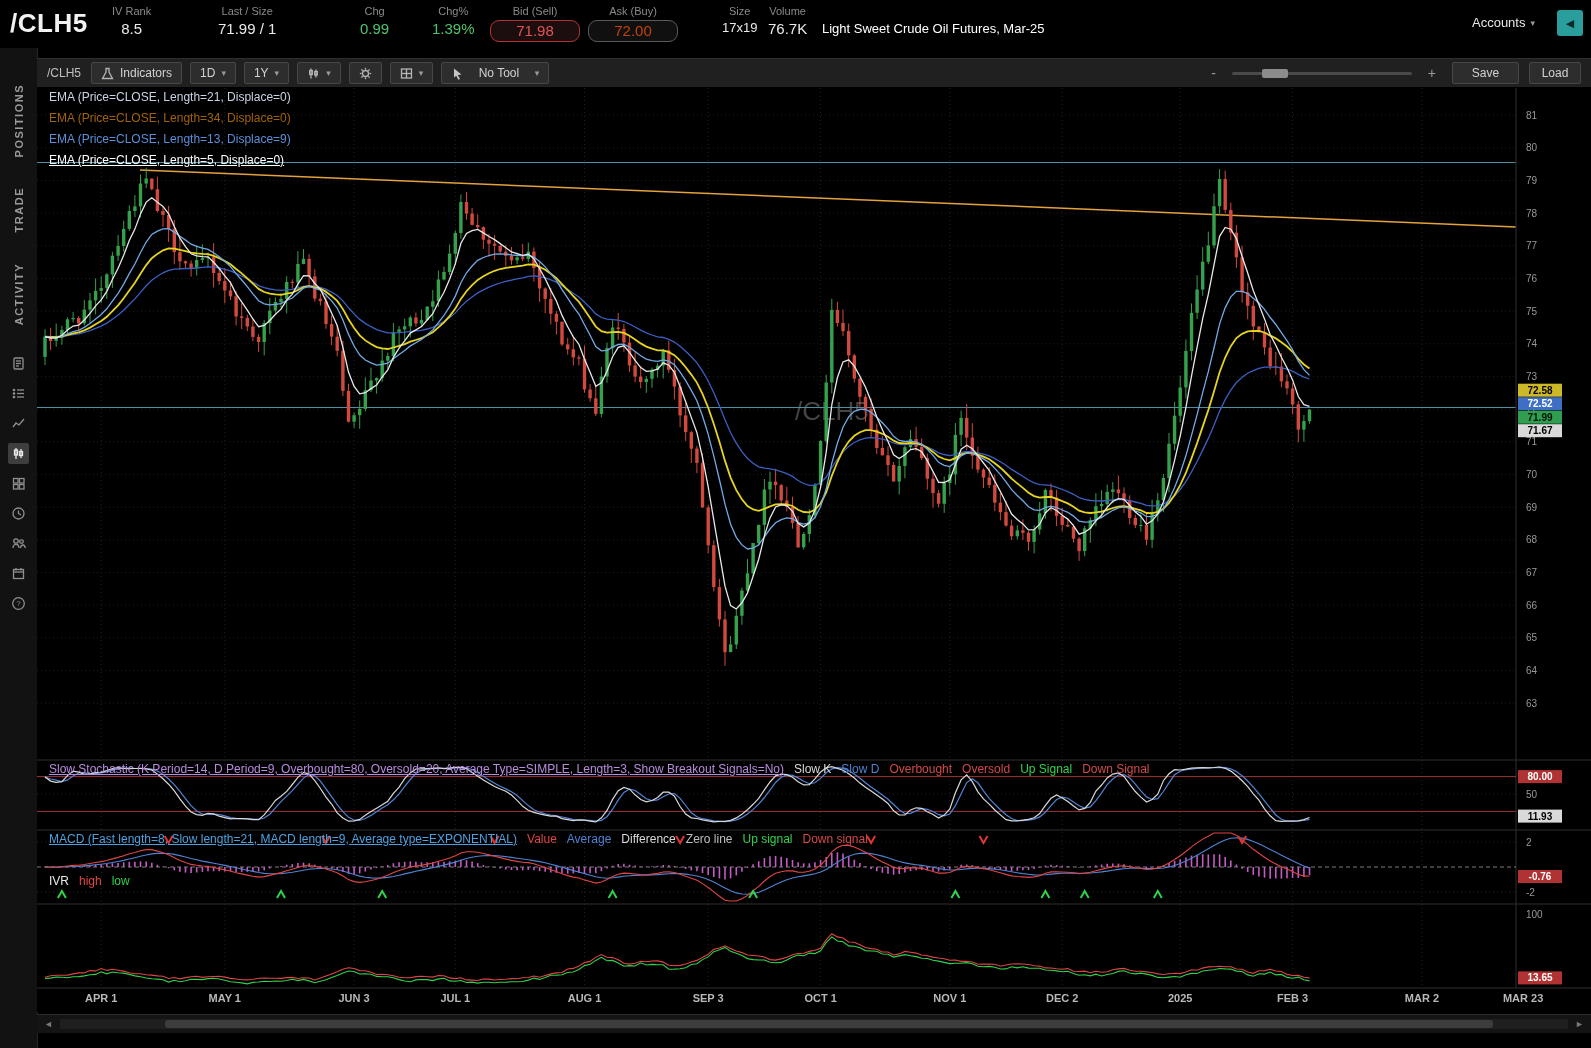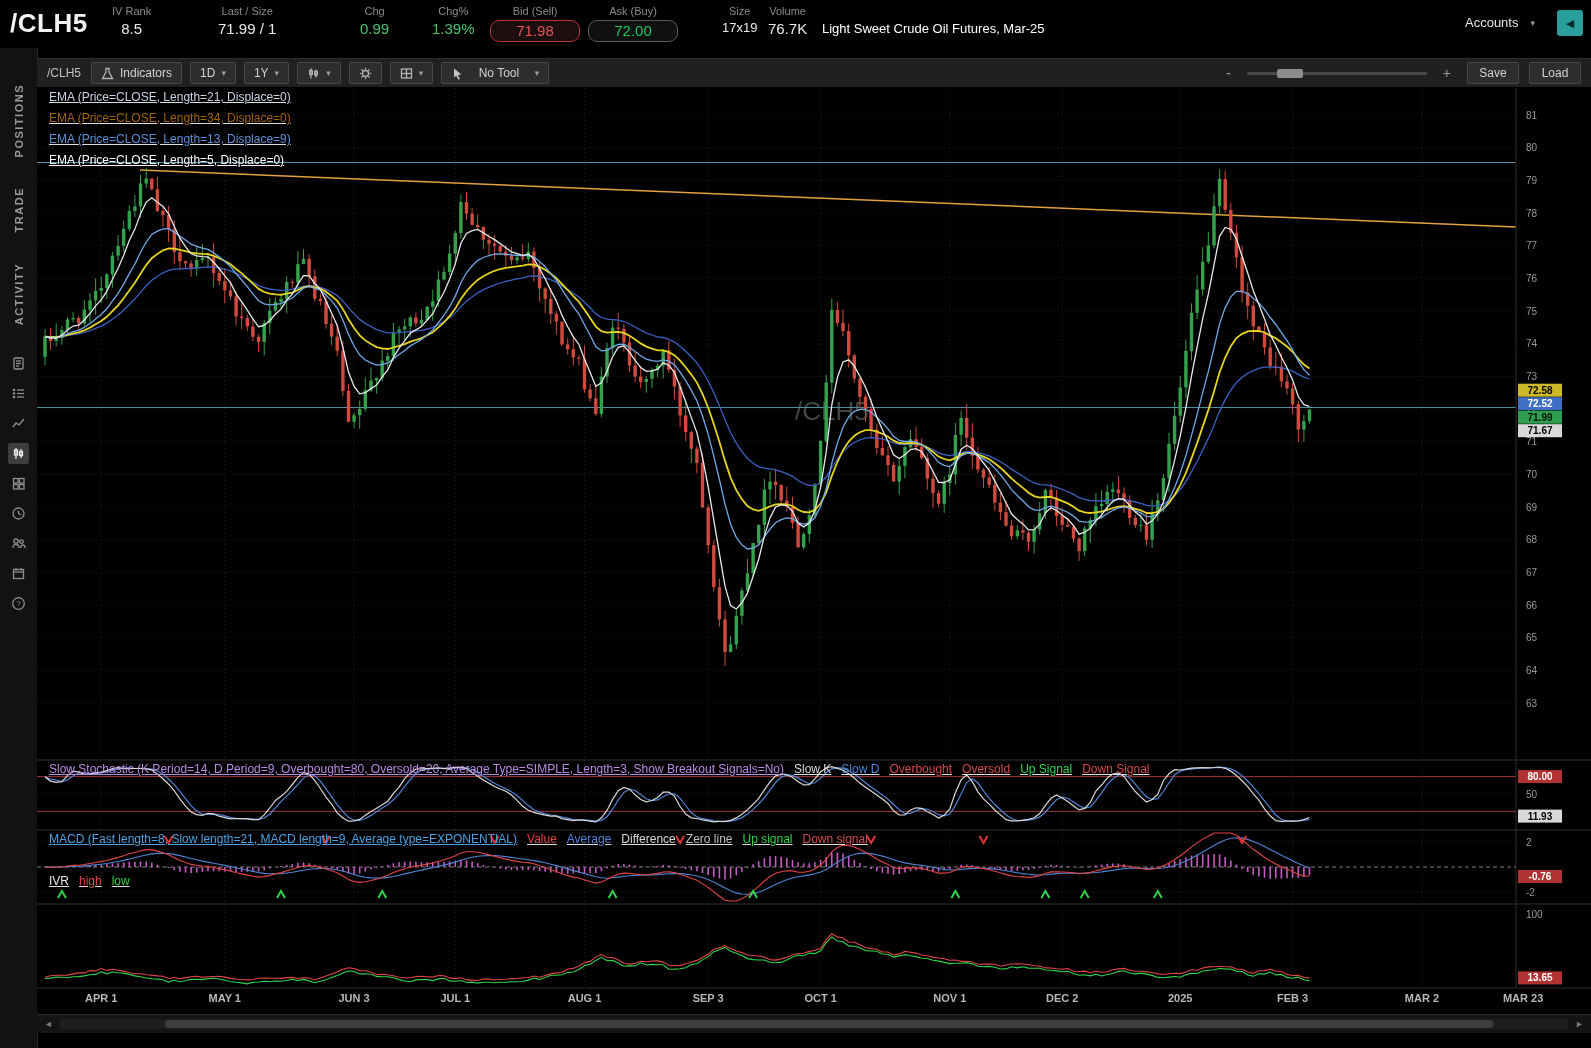--- a/index.html
+++ b/index.html
@@ -9,23 +9,23 @@
   
   .topbar{position:absolute;left:0;top:0;right:0;height:48px;background:#000;}
   .symbol{position:absolute;left:10px;top:8px;font-size:26px;font-weight:bold;color:#f2f2f2;letter-spacing:.5px;}
   .hf{position:absolute;top:5px;}
   .hl{display:block;font-size:11px;color:#8a8a8a;text-align:center;}
   .hv{display:block;font-size:15px;color:#e9e9e9;text-align:center;margin-top:3px;}
   .hv.sm{font-size:13px;}
   .green{color:#4fc26b !important;}
   .qbox{margin-top:3px;width:88px;height:20px;line-height:20px;text-align:center;font-size:15px;border-radius:9px;}
   .bidbox{border:1px solid #b23535;background:#1c0e0e;color:#e25454;}
-  .askbox{border:1px solid #5a5a5a;background:#101010;color:#22c55e;}
+  .askbox{border:1px solid #5a5a5a;background:#101010;color:#c2410c;}
   .desc{position:absolute;left:822px;top:21px;font-size:13px;color:#fff;}
-  .accounts{position:absolute;right:50px;top:14px;font-size:13px;color:#e6e6e6;cursor:pointer;background:none;border:none;font-family:inherit;display:flex;align-items:center;gap:12px;}
+  .accounts{position:absolute;right:50px;top:14px;font-size:13px;color:#e6e6e6;cursor:pointer;background:none;border:none;font-family:inherit;display:flex;align-items:center;gap:5px;}
   .collapse-btn{position:absolute;right:8px;top:10px;width:26px;height:26px;background:#2a9d9d;border:none;border-radius:3px;color:#062b2b;font-size:11px;cursor:pointer;}
 
   
   .rail{position:absolute;left:0;top:48px;bottom:0;width:37px;background:#121212;border-right:1px solid #242424;display:flex;flex-direction:column;align-items:center;}
   .vtab{writing-mode:vertical-rl;transform:rotate(180deg);color:#9a9a9a;font-size:11px;font-weight:bold;letter-spacing:1.5px;margin-top:30px;cursor:pointer;}
   .vtab:first-child{margin-top:36px;}
   .rail-icons{margin-top:28px;display:flex;flex-direction:column;align-items:center;gap:9px;}
   .ric{background:none;border:none;padding:3px;cursor:pointer;line-height:0;}
   .ric svg{stroke:#8f8f8f;fill:none;stroke-width:1.3;}
   .ric.active{background:#3e3e3e;border-radius:2px;}
@@ -45,21 +45,21 @@
   .ztrack{width:180px;height:3px;background:#4a4a4a;border-radius:2px;position:relative;cursor:pointer;}
   .zthumb{position:absolute;left:30px;top:-3px;width:26px;height:9px;background:#8c8c8c;border-radius:2px;}
 
   
   .chart-wrap{position:absolute;left:37px;top:88px;width:1554px;height:924px;background:#000;}
   #chart-svg{display:block;}
   #chart-svg text{font-family:"Liberation Sans",sans-serif;}
   #chart-svg .ax{font-size:10px;fill:#999;}
   #chart-svg .mx{font-size:11px;fill:#b8b8b8;font-weight:bold;text-anchor:middle;}
   #chart-svg .axv{font-size:10px;text-anchor:middle;font-weight:bold;}
-  .legend{position:absolute;left:12px;font-size:12px;white-space:nowrap;cursor:pointer;text-decoration:underline;}
+  .legend{position:absolute;left:12px;font-size:12px;white-space:nowrap;cursor:pointer;}
   .legend span{margin-right:10px;}
 
   
   .hscroll{position:absolute;left:37px;top:1014px;right:0;height:18px;background:#141414;
            border-top:1px solid #2a2a2a;display:flex;align-items:center;}
   .sarr{color:#777;font-size:9px;padding:0 7px;background:none;border:none;cursor:pointer;font-family:inherit;}
   .strack{flex:1;height:10px;background:#1f1f1f;position:relative;}
   .sthumb{position:absolute;left:7%;width:88%;top:1px;height:8px;background:#3d3d3d;border-radius:3px;cursor:grab;}
 </style>
 </head>
@@ -222,21 +222,21 @@
     <span>No Tool</span>
     <span class="caret">▾</span>
   </button>
 
   <div class="tb-right">
     <button class="zoomsign">-</button>
     <div class="ztrack">
         <div class="zthumb"></div>
       </div>
     <button class="zoomsign">+</button>
-    <button class="tb-btn" style="width:52px;justify-content:center">Save</button>
+    <button class="tb-btn" style="width:67px;justify-content:center">Save</button>
     <button class="tb-btn" style="width:52px;justify-content:center">Load</button>
   </div>
 </div>
 
 <div class="chart-wrap">
   <svg id="chart-svg" width="1554" height="924">
       <line x1="0" y1="27.1" x2="1479" y2="27.1" stroke="#1e1e1e" stroke-dasharray="1,3"></line>
       <text class="ax" x="1489" y="30.6">81</text>
       <line x1="0" y1="59.8" x2="1479" y2="59.8" stroke="#1e1e1e" stroke-dasharray="1,3"></line>
       <text class="ax" x="1489" y="63.3">80</text>

